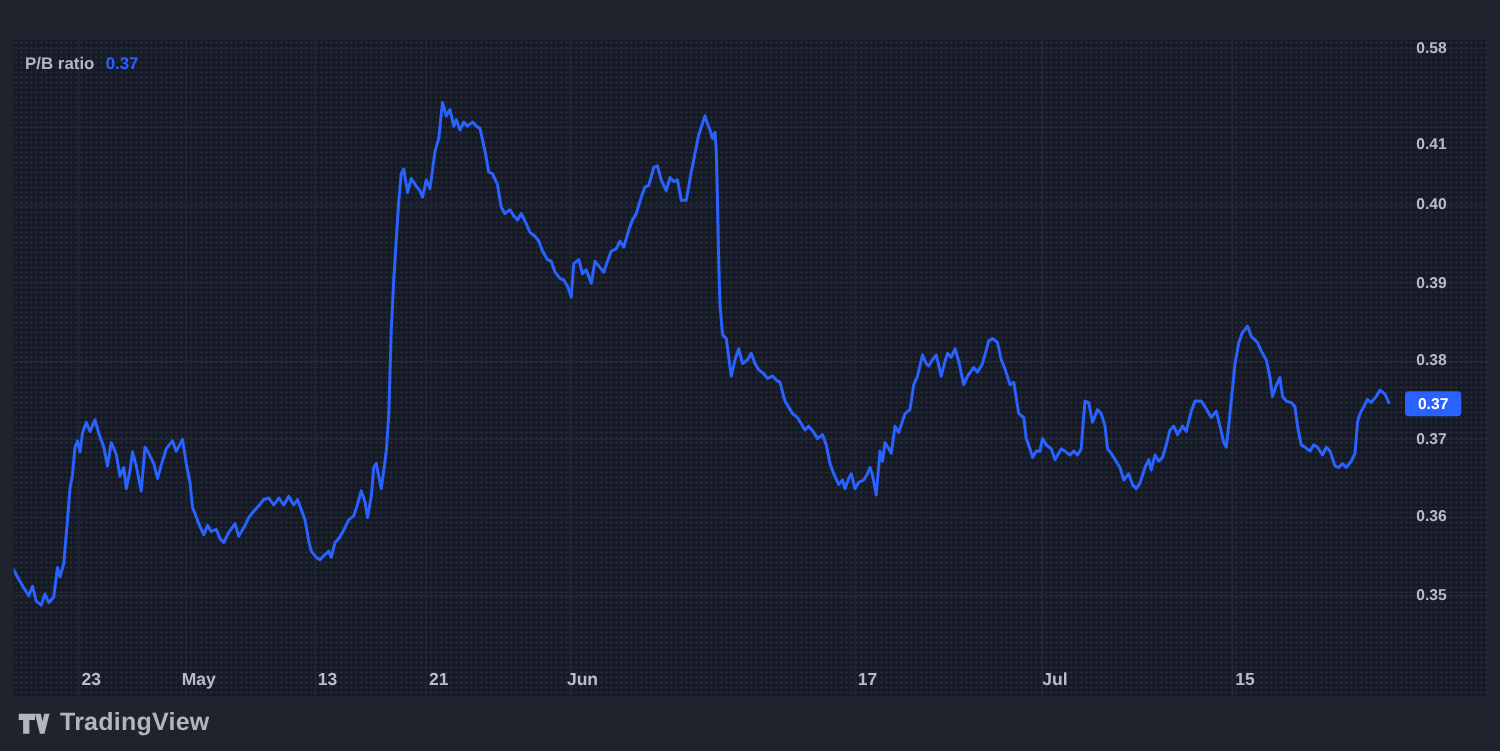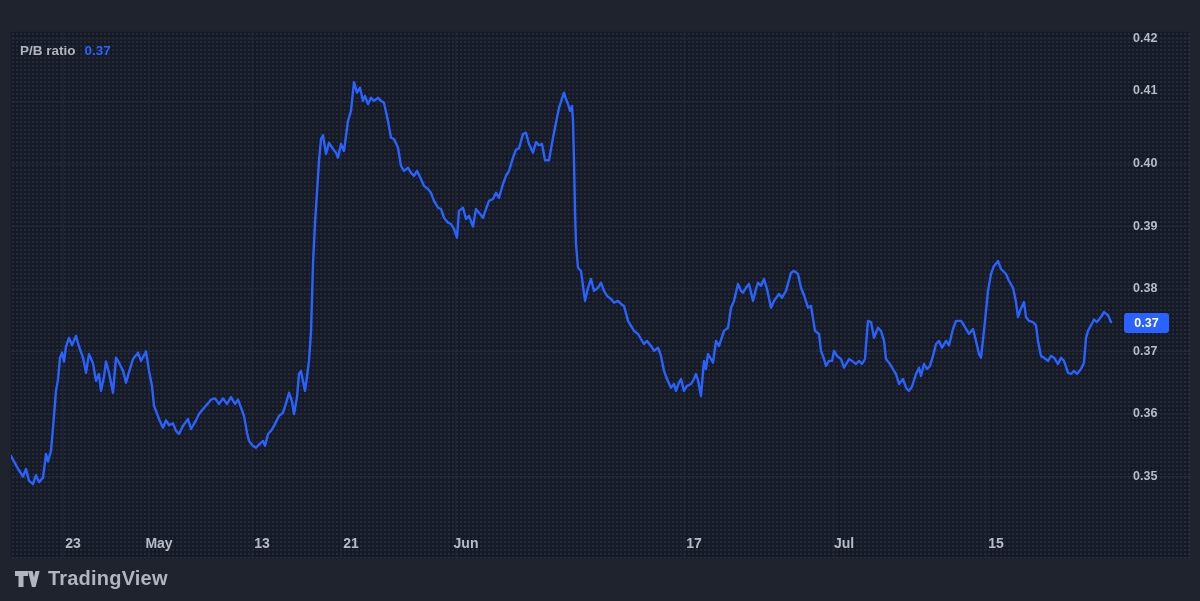--- a/index.html
+++ b/index.html
@@ -57,22 +57,22 @@
           <line y1="0" y2="527" x1="673" x2="673" stroke="#232938" stroke-width="1"></line>
           <line y1="0" y2="527" x1="823" x2="823" stroke="#232938" stroke-width="1"></line>
           <line y1="0" y2="527" x1="975" x2="975" stroke="#232938" stroke-width="1"></line>
         </g>
       <polyline id="price-line" fill="none" stroke-width="2.4" stroke-linejoin="round" stroke-linecap="round" stroke="#2962ff" points="0,423.9 4,431.4 8,438.3 12,444.5 15,437.0 18,448.9 22,452.0 25,443.2 28,450.1 32,445.7 35,422.0 37,429.5 40,418.9 43,383.9 45,358.9 47,347.6 49,325.7 51,320.7 53,329.5 55,314.5 58,305.8 61,313.2 65,303.9 68,314.5 72,325.7 75,340.8 78,322.0 82,331.4 85,348.9 88,342.0 90,358.9 93,344.5 95,329.5 98,340.8 102,360.7 105,325.7 108,330.7 112,338.9 115,350.7 118,340.1 122,327.0 127,320.7 130,328.9 135,319.5 138,338.9 141,353.9 143,373.9 145,378.9 148,387.0 152,395.7 155,388.3 158,393.2 162,391.4 165,398.9 168,402.0 172,393.9 177,387.0 180,397.0 185,388.3 188,382.0 192,377.0 197,371.4 200,367.6 204,366.4 208,372.0 212,366.4 216,372.0 220,365.1 224,372.0 227,367.6 230,375.7 233,383.9 236,400.8 238,408.9 242,413.9 245,415.7 248,412.6 252,408.9 254,413.9 257,402.0 260,398.9 263,393.9 268,383.9 272,380.7 275,371.4 278,360.7 281,369.5 283,382.0 286,365.1 288,342.0 290,338.9 292,348.9 294,358.9 296,344.5 298,328.9 300,300.1 302,232.0 304,191.4 306,160.1 308,128.9 310,107.0 312,103.2 315,122.0 318,110.8 322,117.0 325,120.7 327,125.7 330,112.0 333,118.9 337,88.9 340,78.9 343,50.1 346,60.7 349,55.7 352,68.9 354,63.9 357,72.0 360,65.7 363,68.9 367,65.7 370,68.9 373,70.7 377,88.9 380,105.7 383,107.0 387,115.7 390,133.9 393,138.9 397,135.8 400,140.7 403,143.9 406,138.9 410,147.0 413,153.9 417,157.0 420,160.8 423,168.9 427,175.7 430,177.0 433,185.7 437,190.7 440,192.0 443,197.0 446,205.7 448,178.9 452,175.7 455,187.0 458,183.9 462,194.5 465,177.0 468,180.7 472,185.7 475,177.0 478,168.9 482,167.0 485,160.8 488,165.7 492,152.0 495,143.9 498,138.9 502,125.7 505,117.6 508,116.4 512,102.0 515,100.7 518,112.0 522,120.7 525,110.1 528,113.2 531,112.0 534,128.2 538,128.2 542,105.7 545,90.7 548,75.8 553,60.7 555,67.0 557,72.0 559,78.9 561,73.9 562,88.9 563,128.9 564,178.9 565,212.0 567,235.7 570,238.9 574,268.9 577,255.8 580,247.0 583,258.9 587,255.8 590,250.7 593,258.9 596,263.9 600,267.0 603,270.7 607,268.9 610,272.0 613,273.9 617,288.9 620,293.9 623,298.9 627,302.0 630,307.0 633,312.0 636,308.9 640,313.9 643,318.9 647,315.7 650,323.9 653,338.9 656,347.0 660,355.7 663,352.0 665,358.9 668,350.7 670,347.0 673,358.9 676,353.9 680,352.0 683,347.0 685,342.0 687,348.2 690,363.9 693,328.9 695,337.0 697,322.0 700,327.0 702,330.7 705,308.9 708,313.9 713,298.9 717,295.7 720,275.7 723,268.9 727,252.0 730,258.9 732,260.7 735,255.8 738,252.0 742,268.9 745,257.0 747,250.7 750,253.9 753,247.0 756,257.0 760,275.7 763,268.9 768,262.0 771,265.7 775,258.9 780,240.7 783,238.9 787,242.0 790,255.8 793,263.2 797,275.7 800,273.9 804,298.9 808,302.0 810,318.9 813,327.0 815,333.9 818,328.9 821,328.9 823,318.9 826,323.9 830,327.0 833,335.7 836,330.7 838,327.0 841,328.9 845,332.0 848,328.9 851,332.0 854,327.0 855,313.2 857,288.9 860,290.1 863,305.8 867,295.7 870,298.9 873,308.9 875,327.0 878,330.7 880,333.9 883,338.9 885,342.0 888,352.0 892,347.0 895,355.7 898,358.9 901,354.5 905,342.0 908,335.7 910,343.9 913,332.0 916,337.0 919,333.9 922,323.9 925,312.0 928,308.9 931,315.7 935,308.9 938,313.2 942,297.0 945,288.9 950,288.9 953,293.3 958,302.0 962,297.0 965,308.9 968,322.0 970,325.7 973,298.9 977,258.9 980,242.0 983,233.9 987,228.9 990,237.0 995,242.0 998,248.9 1002,255.8 1005,270.1 1007,285.1 1010,276.4 1013,270.1 1015,285.1 1018,288.9 1022,290.1 1025,293.3 1027,308.9 1030,323.9 1033,325.7 1037,328.9 1040,323.9 1043,325.7 1047,332.0 1050,325.7 1053,328.9 1057,340.8 1060,342.0 1063,338.9 1066,342.0 1070,337.0 1073,330.7 1075,305.8 1077,298.9 1080,293.3 1083,287.6 1086,290.1 1090,285.1 1093,280.1 1097,283.2 1100,290.1"></polyline>
     </svg>
     <div class="legend">
       <span>P/B ratio</span><span class="val">0.37</span>
     </div>
     <div id="yaxis">
-        <div class="ytick" style="top: -1px;">0.42</div>
-        <div class="ytick" style="top: 51px;">0.41</div>
+        <div class="ytick" style="top: -1px;">0.58</div>
+        <div class="ytick" style="top: 76px;">0.41</div>
         <div class="ytick" style="top: 124px;">0.40</div>
         <div class="ytick" style="top: 186.5px;">0.39</div>
         <div class="ytick" style="top: 249px;">0.38</div>
         <div class="ytick" style="top: 311.5px;">0.37</div>
         <div class="ytick" style="top: 374px;">0.36</div>
         <div class="ytick" style="top: 436.5px;">0.35</div>
       </div>
     <div id="xaxis">
         <div class="xtick" style="left: 32px;">23</div>
         <div class="xtick" style="left: 118px;">May</div>

